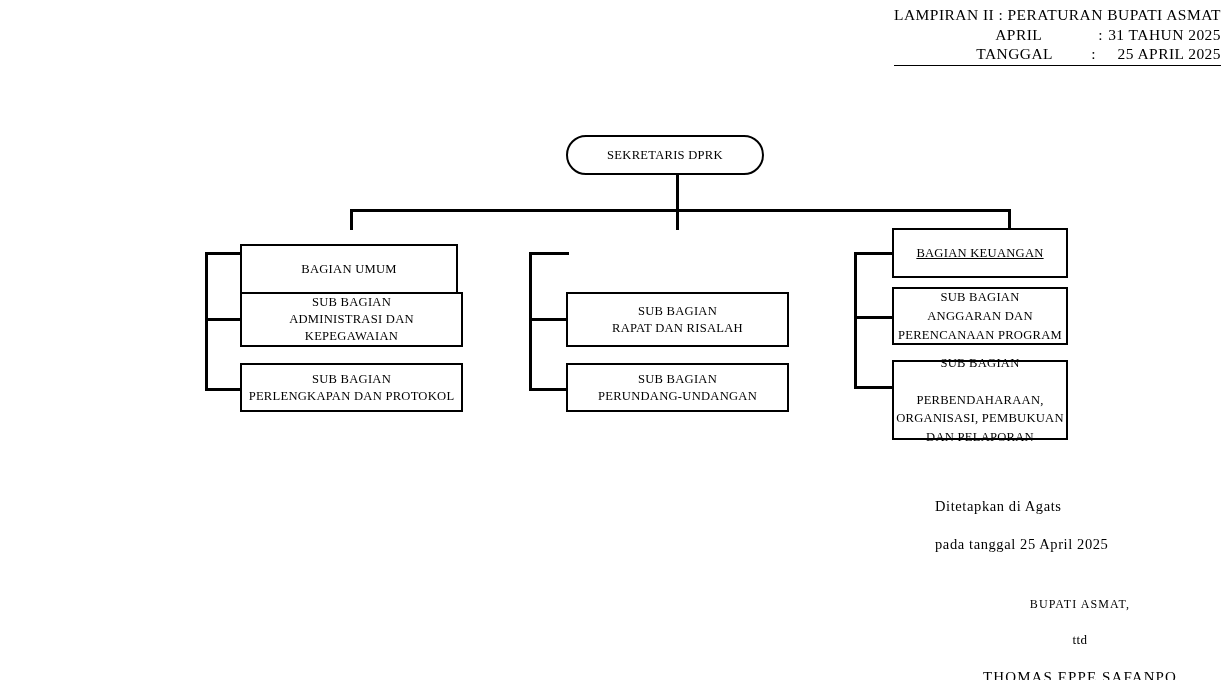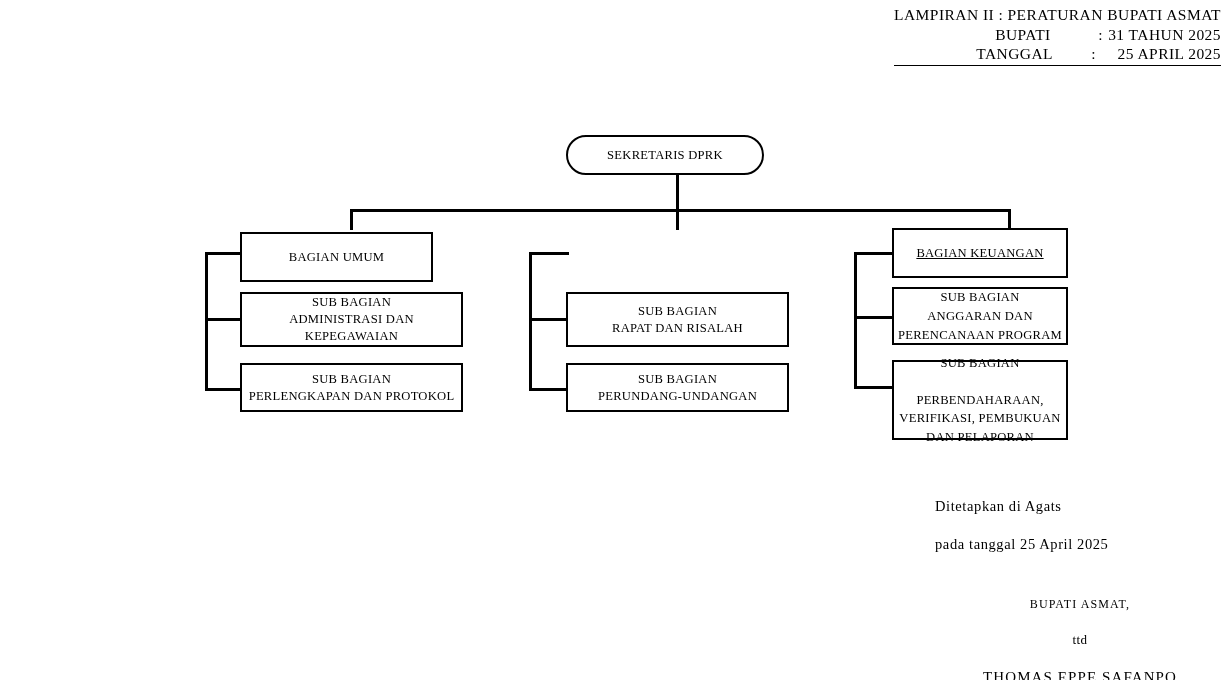--- a/index.html
+++ b/index.html
@@ -113,21 +113,21 @@
   .sig-name   { display: block; font-size: 15px; margin-top: 21px; }
 </style>
 </head>
 <body>
 
 <div class="canvas">
 
   <div class="hdr">
     <span class="hdr-line">LAMPIRAN II : PERATURAN BUPATI ASMAT</span>
     <span class="hdr-row">
-      <span class="lbl">BUPATI</span>
+      <span class="lbl">APRIL</span>
       <span class="sep">:</span>
       <span class="val">31 TAHUN 2025</span>
     </span>
     <span class="hdr-row hdr-underline">
       <span class="lbl">TANGGAL</span>
       <span class="sep">:</span>
       <span class="val"> 25 APRIL 2025</span>
     </span>
   </div>
 
@@ -137,21 +137,21 @@
   </div>
 
   <div class="line-v" style="left:676px; top:175px; width:2.5px; height:36px;"></div>
 
   <div class="line-h" style="left:350px; top:209px; width:661px; height:2.5px;"></div>
 
   <div class="line-v" style="left:350px; top:209px; width:2.5px; height:21px;"></div>
   <div class="line-v" style="left:676px; top:209px; width:2.5px; height:21px;"></div>
   <div class="line-v" style="left:1008px; top:209px; width:2.5px; height:21px;"></div>
 
-  <div class="node" style="left:240px; top:232px; width:193px; height:50px;">
+  <div class="node" style="left:240px; top:244px; width:218px; height:50px;">
     <span class="node-label">BAGIAN UMUM</span>
   </div>
 
   <div class="node" style="left:240px; top:292px; width:223px; height:55px;">
     <span class="node-label">
       <span>SUB BAGIAN</span><br>
       <span>ADMINISTRASI DAN</span><br>
       <span>KEPEGAWAIAN</span>
     </span>
   </div>
@@ -198,21 +198,21 @@
       <span style="white-space:nowrap;">ANGGARAN DAN</span><br>
       <span style="white-space:nowrap;">PERENCANAAN PROGRAM</span>
     </span>
   </div>
 
   <div class="node overflow" style="left:892px; top:360px; width:176px; height:80px; line-height:18.5px;">
     <span class="node-label" style="white-space:normal;">
       <span>SUB  BAGIAN</span><br>
       <span style="display:inline-block;height:6px;"></span><br>
       <span style="white-space:nowrap;">PERBENDAHARAAN,</span><br>
-      <span style="white-space:nowrap;">VERIFIKASI, PEMBUKUAN</span><br>
+      <span style="white-space:nowrap;">ORGANISASI, PEMBUKUAN</span><br>
       <span style="white-space:nowrap;">DAN PELAPORAN</span>
     </span>
   </div>
 
   <div class="line-v" style="left:854px; top:252px; width:2.5px; height:136px;"></div>
   <div class="line-h" style="left:854px; top:252px; width:41px; height:2.5px;"></div>
   <div class="line-h" style="left:854px; top:316px; width:41px; height:2.5px;"></div>
   <div class="line-h" style="left:854px; top:386px; width:41px; height:2.5px;"></div>
 
   <div class="sig">

